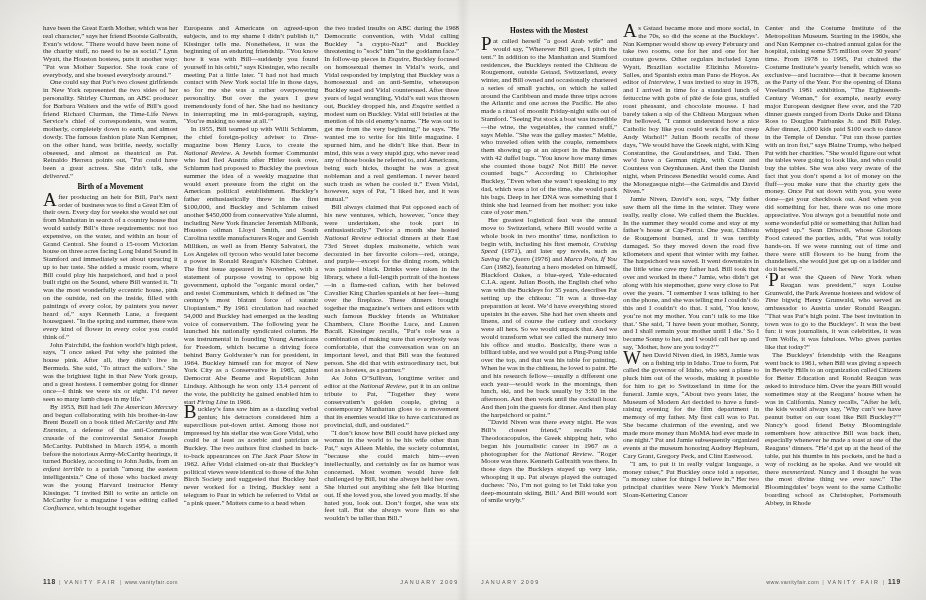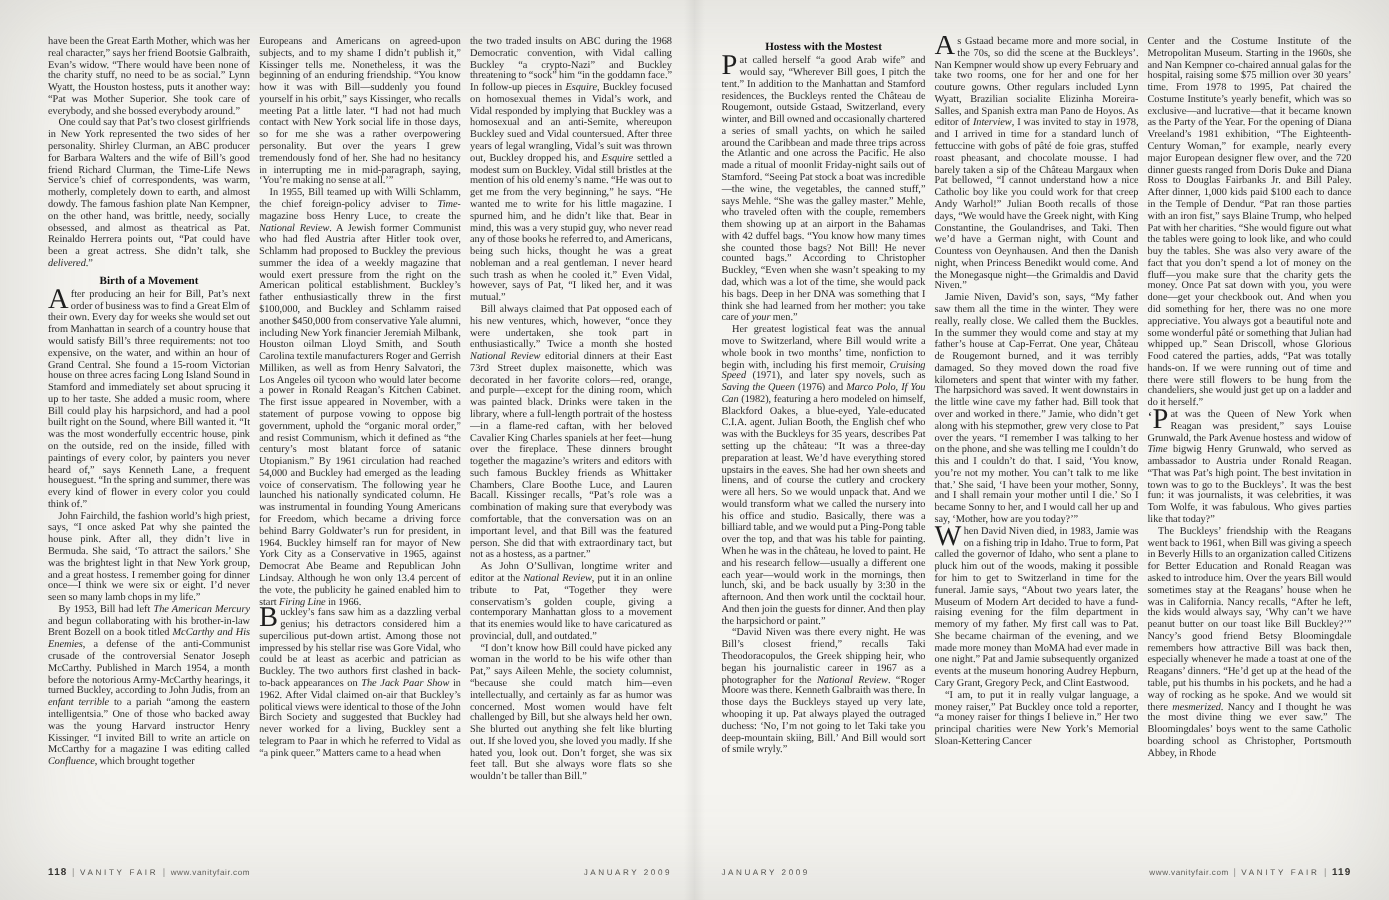--- a/index.html
+++ b/index.html
@@ -8,21 +8,21 @@
     background:#f5f4f0; overflow:hidden;
     box-shadow: inset 0 0 70px rgba(110,108,100,0.22);
     font-family:"Liberation Serif", serif; color:#262626;
   }
   .spread::before {
     content:""; position:absolute; left:456px; top:0; width:14px; height:100%;
     background:linear-gradient(90deg, rgba(0,0,0,0), rgba(0,0,0,0.055), rgba(0,0,0,0));
     pointer-events:none;
   }
   .page { position:absolute; top:24px; height:566px; }
-  #page-left  { left:32px;  width:416px; }
+  #page-left  { left:43px;  width:416px; }
   #page-right { left:481px; width:420px; }
   .cols { display:flex; gap:6px; height:533px; overflow:hidden;justify-content:center; }
   .col  { flex:1 1 0; min-width:0; text-align:justify; overflow:hidden; hyphens:auto; }
   p.para {
     margin:0; font-size:6.9px; line-height:7.78px;
     word-spacing:-0.2px; letter-spacing:-0.02px;
   }
   p.indent { text-indent:7px; }
   h3.heading {
     margin:3px 0 2px; font-size:7.4px; line-height:8.2px;

